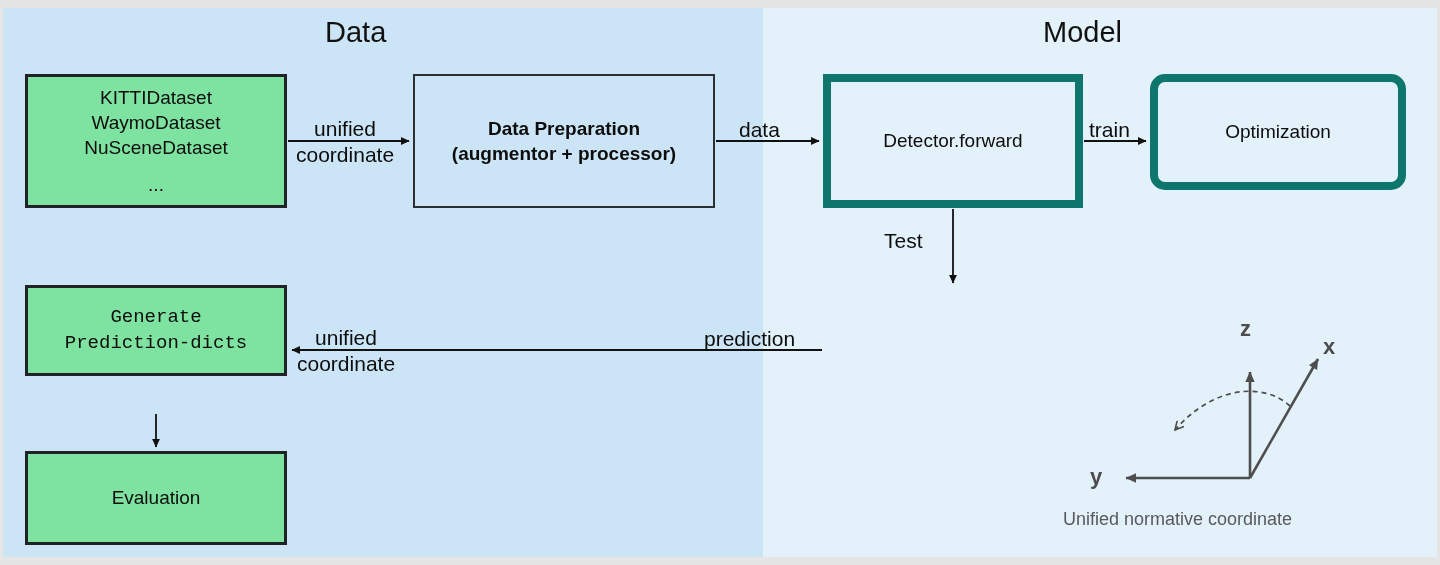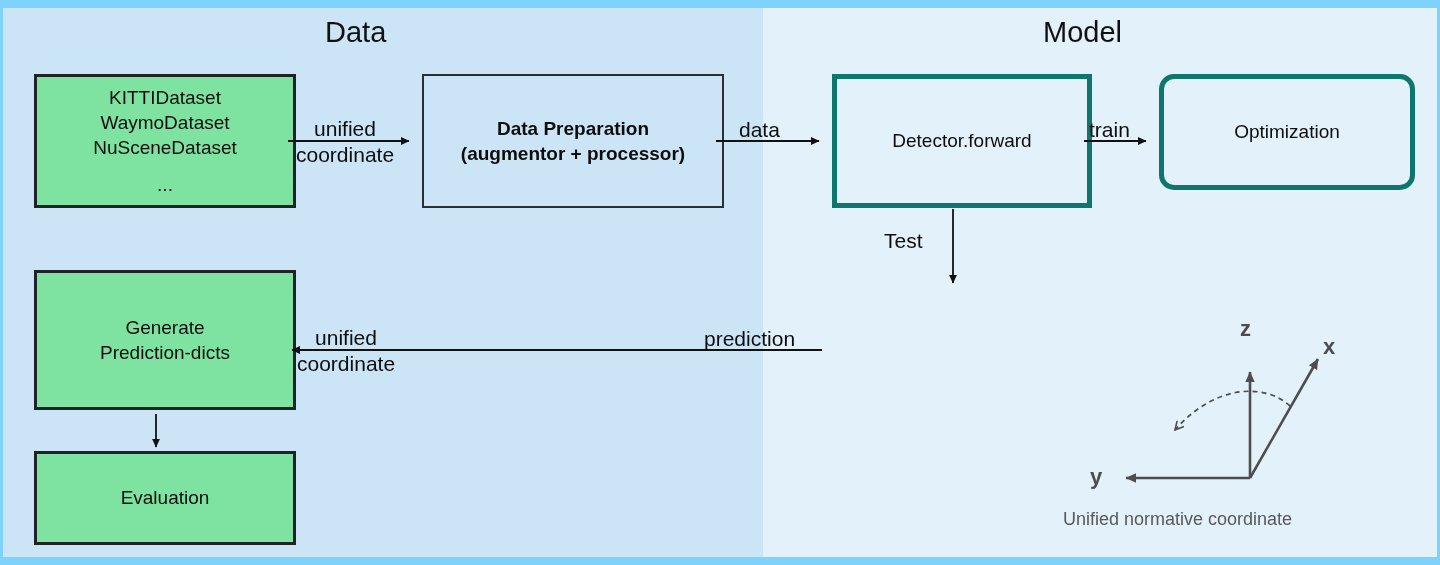--- a/index.html
+++ b/index.html
@@ -5,21 +5,21 @@
 <style>
   html, body {
     margin: 0;
     padding: 0;
     background: #ffffff;
   }
   #canvas {
     position: relative;
     width: 1440px;
     height: 565px;
-    background: #7dd3fc;
+    background: #e5e5e5;
     font-family: "Liberation Sans", sans-serif;
     overflow: hidden;
   }
   .panel {
     position: absolute;
     top: 8px;
     height: 549px;
   }
   #panel-data  { left: 3px;   width: 760px; background: #cce5f6; }
   #panel-model { left: 763px; width: 674px; background: #e3f1fa; }
@@ -37,33 +37,32 @@
   .node {
     position: absolute;
     box-sizing: border-box;
     display: flex;
     align-items: center;
     justify-content: center;
     text-align: center;
     color: #0d0d0d;
     font-size: 19px;
     line-height: 1.32;
-    margin-left: 9px;
   }
   .node.green {
     background: #7ee3a0;
     border: 3px solid #1f2328;
   }
   .node.plain-d {
     background: #cce5f6;
     border: 2px solid #2b2f33;
   }
   .node.plain-m {
     background: #e3f1fa;
-    border: 5px solid #0f766e;
+    border: 8px solid #0f766e;
   }
   .node .lines { padding: 0 6px; }
 
   .edge-label {
     position: absolute;
     font-size: 21px;
     color: #0d0d0d;
     white-space: nowrap;
     line-height: 1.25;
   }
@@ -126,21 +125,21 @@
     </div>
   </div>
 
   <div class="node plain-m" style="left:1150px; top:74px; width:256px; height:116px;border-radius:15px;">
     <div class="lines">
       <div>Optimization</div>
     </div>
   </div>
 
 
-  <div class="node green" style="left:25px; top:270px; width:262px; height:140px;">
+  <div class="node green" style="left:25px; top:285px; width:262px; height:91px;font-family:Liberation Mono, monospace;">
     <div class="lines">
       <div>Generate</div>
       <div>Prediction-dicts</div>
     </div>
   </div>
 
   <div class="node green" style="left:25px; top:451px; width:262px; height:94px;">
     <div class="lines">
       <div>Evaluation</div>
     </div>

